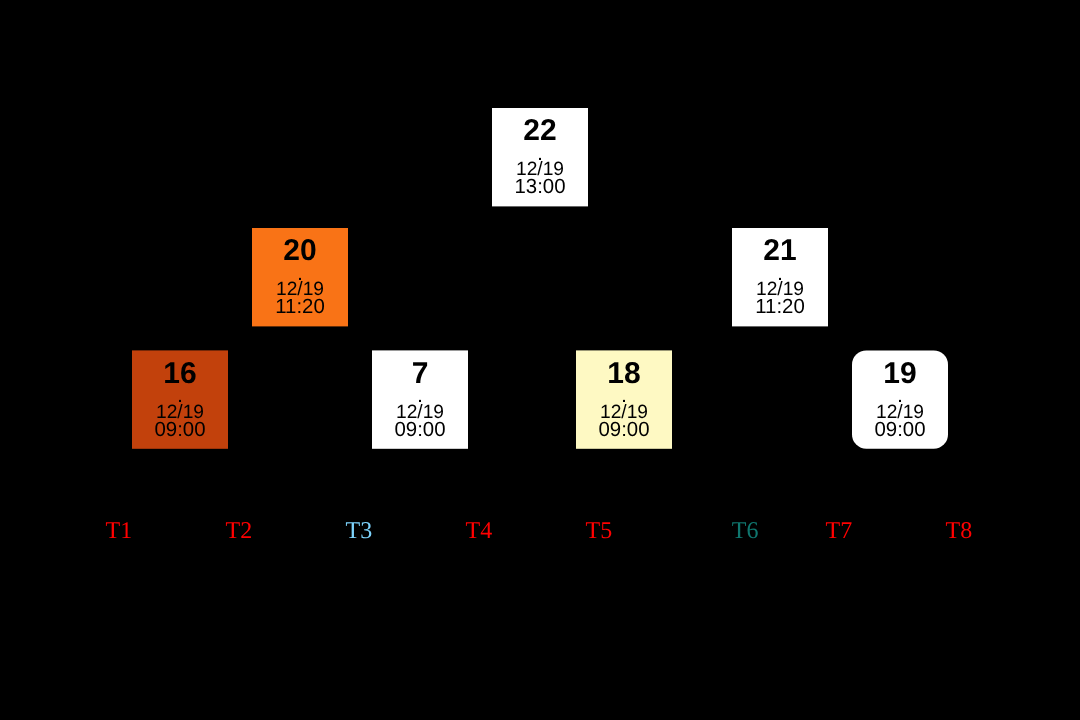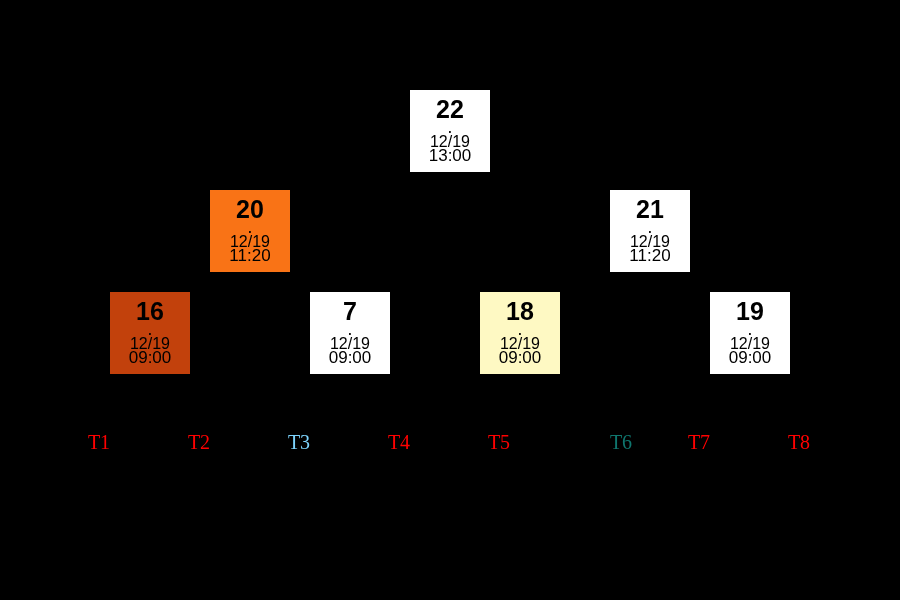--- a/index.html
+++ b/index.html
@@ -101,21 +101,21 @@
         <div class="node-dot">.</div>
         <div class="node-date">12/19</div>
         <div class="node-time">09:00</div>
       </div>
       <div class="node" style="left: 480px; top: 260px; background: #fef9c3;">
         <div class="node-id">18</div>
         <div class="node-dot">.</div>
         <div class="node-date">12/19</div>
         <div class="node-time">09:00</div>
       </div>
-      <div class="node" style="left: 710px; top: 260px; background: rgb(255, 255, 255);">
+      <div class="node" style="left: 710px; top: 260px; background: rgb(255, 255, 255); border-radius: 12px;">
         <div class="node-id">19</div>
         <div class="node-dot">.</div>
         <div class="node-date">12/19</div>
         <div class="node-time">09:00</div>
       </div>
     </div>
   <div id="axis-layer">
       <div class="axis-label" style="left: 99px; top: 402px; color: rgb(255, 0, 0);">T1</div>
       <div class="axis-label" style="left: 199px; top: 402px; color: rgb(255, 0, 0);">T2</div>
       <div class="axis-label" style="left: 299px; top: 402px; color: #7dd3fc;">T3</div>

